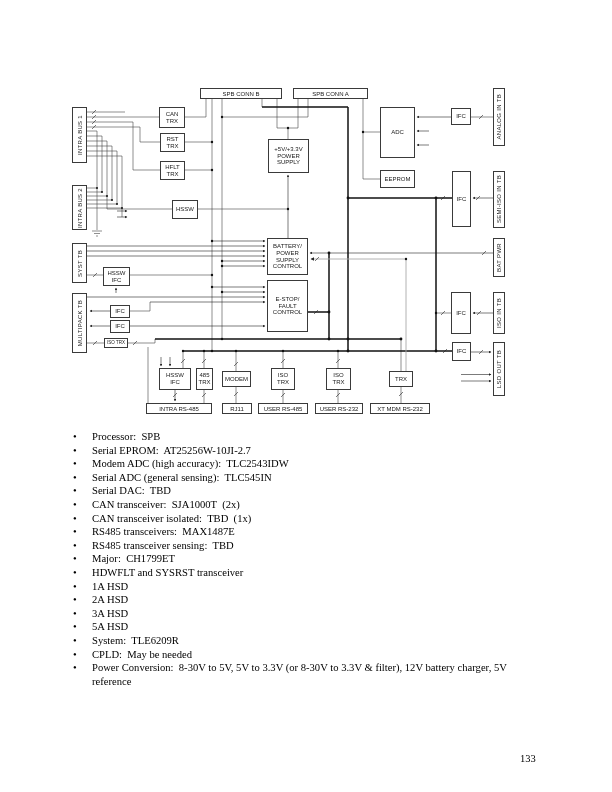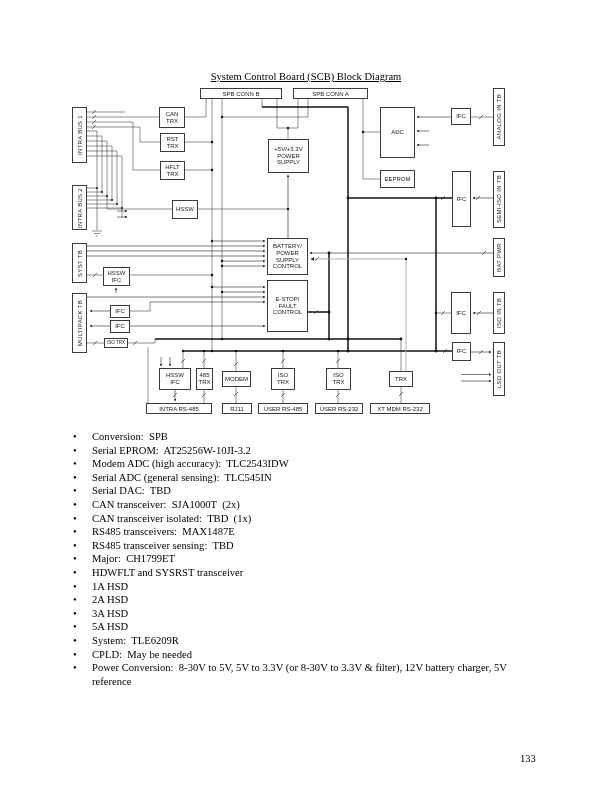--- a/index.html
+++ b/index.html
@@ -28,21 +28,20 @@
   .ci{display:flex;align-items:flex-start;}
   .ci .b{width:24px;padding-left:5px;box-sizing:border-box;}
   .ci .t{flex:1;white-space:pre-wrap;}
   .pageno{position:absolute;left:520px;top:753px;font-size:10.5px;}
 </style>
 </head>
 <body>
 
 <div class="page">
 
-  <div class="title">System Control Board (SCB) Block Diagram</div>
 
   <div class="diagram">
 
     <svg width="481" height="341" viewBox="0 0 481 341">
       <defs>
         <marker id="ah" orient="auto" markerWidth="6" markerHeight="6" refX="3.5" refY="2">
           <path d="M0,0 L4,2 L0,4 z" fill="#222"></path>
         </marker>
       </defs>
 
@@ -390,25 +389,25 @@
       <div class="lbl s" style="left: 374px; top: 281px;"></div>
       <div class="lbl s" style="left: 380px; top: 287px;"></div>
       <div class="lbl s" style="left: 382px; top: 293px;"></div>
       <div class="lbl s" style="left: 374px; top: 299px;"></div>
 
   </div>
 
   <div class="complist">
     <div class="ci">
         <span class="b">•</span>
-        <span class="t">Conversion:  SPB</span>
-      </div>
-      <div class="ci">
-        <span class="b">•</span>
-        <span class="t">Serial EPROM:  AT25256W-10JI-3.2</span>
+        <span class="t">Processor:  SPB</span>
+      </div>
+      <div class="ci">
+        <span class="b">•</span>
+        <span class="t">Serial EPROM:  AT25256W-10JI-2.7</span>
       </div>
       <div class="ci">
         <span class="b">•</span>
         <span class="t">Modem ADC (high accuracy):  TLC2543IDW</span>
       </div>
       <div class="ci">
         <span class="b">•</span>
         <span class="t">Serial ADC (general sensing):  TLC545IN</span>
       </div>
       <div class="ci">

